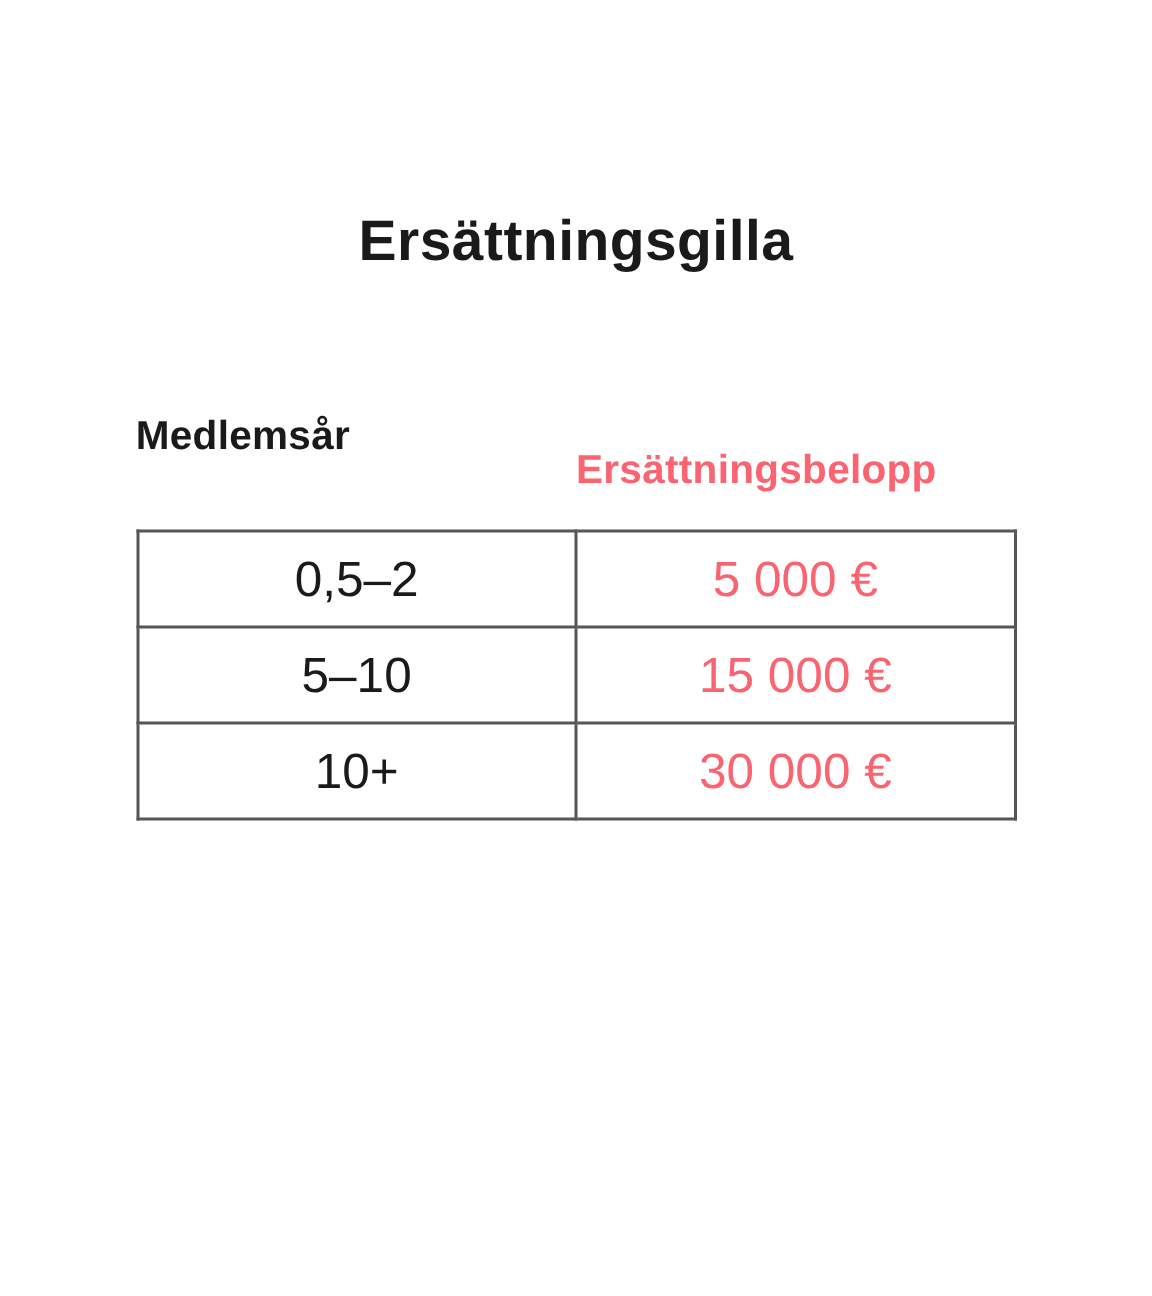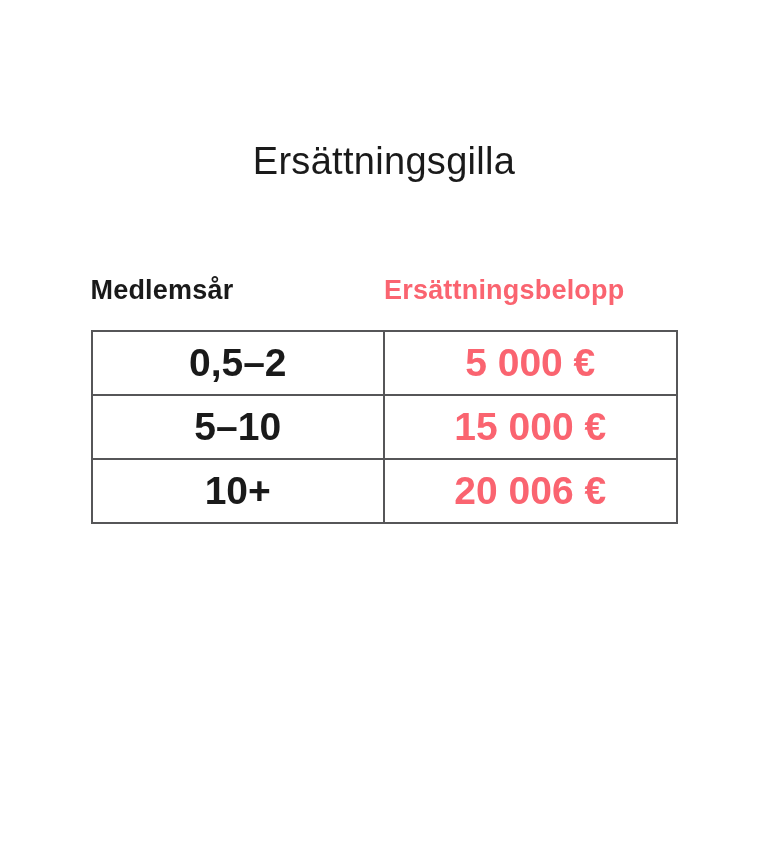--- a/index.html
+++ b/index.html
@@ -18,21 +18,21 @@
   }
   .page {
     width: 768px;
     height: 864px;
     background: var(--background, #ffffff);
   }
   .title {
     margin: 138px auto 0;
     text-align: center;
     font-size: 38px;
-    font-weight: 400;
+    font-weight: 700;
     line-height: 46px;
     letter-spacing: 0.3px;
     color: var(--text-black, #1a1a1a);
   }
   .title-line { display: block; }
   .table-wrap {
     width: 587px;
     margin: 90px auto 0;
   }
   .header-row {
@@ -40,33 +40,33 @@
     margin-bottom: 24px;
   }
   .header-cell {
     flex: 1;
     font-size: 27px;
     font-weight: 700;
     line-height: 32px;
     letter-spacing: 0.2px;
   }
   .header-cell.black { color: var(--text-black, #1a1a1a); }
-  .header-cell.pink  { color: var(--accent-pink, #fa6470); }
+  .header-cell.pink  { color: var(--accent-pink, #fa6470); margin-top: 23px; }
   .data-table {
     width: 100%;
     border-collapse: collapse;
     table-layout: fixed;
   }
   .data-table td {
     border: 2px solid var(--table-border, #565658);
     height: 64px;
     text-align: center;
     vertical-align: middle;
-    font-size: 39px;
-    font-weight: 700;
+    font-size: 33px;
+    font-weight: 400;
     background: var(--background, #ffffff);
   }
   td.years  { color: var(--text-black, #1a1a1a); }
   td.amount { color: var(--accent-pink, #fa6470); border-radius: 16px; }
 </style>
 </head>
 <body>
 
 <div class="page">
 
@@ -86,20 +86,20 @@
         <tr>
           <td class="years">0,5–2</td>
           <td class="amount">5 000 €</td>
         </tr>
         <tr>
           <td class="years">5–10</td>
           <td class="amount">15 000 €</td>
         </tr>
         <tr>
           <td class="years">10+</td>
-          <td class="amount">20 006 €</td>
+          <td class="amount">30 000 €</td>
         </tr>
       </tbody>
     </table>
 
   </div>
 
 </div>
 
 </body></html>

